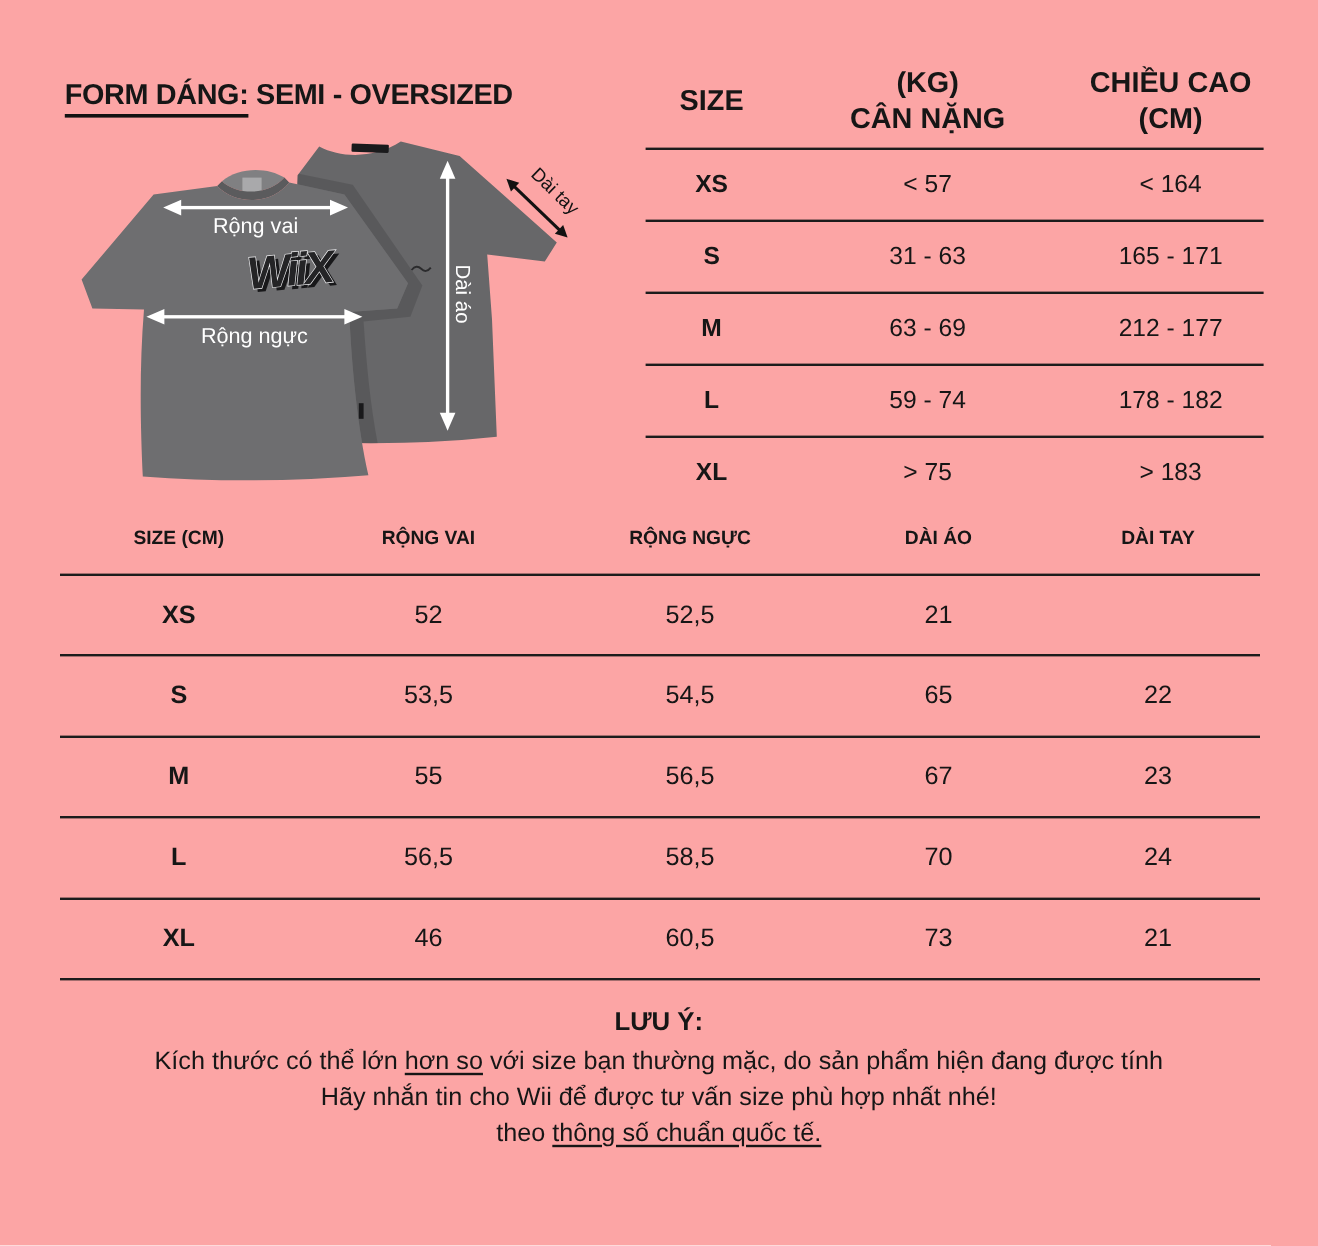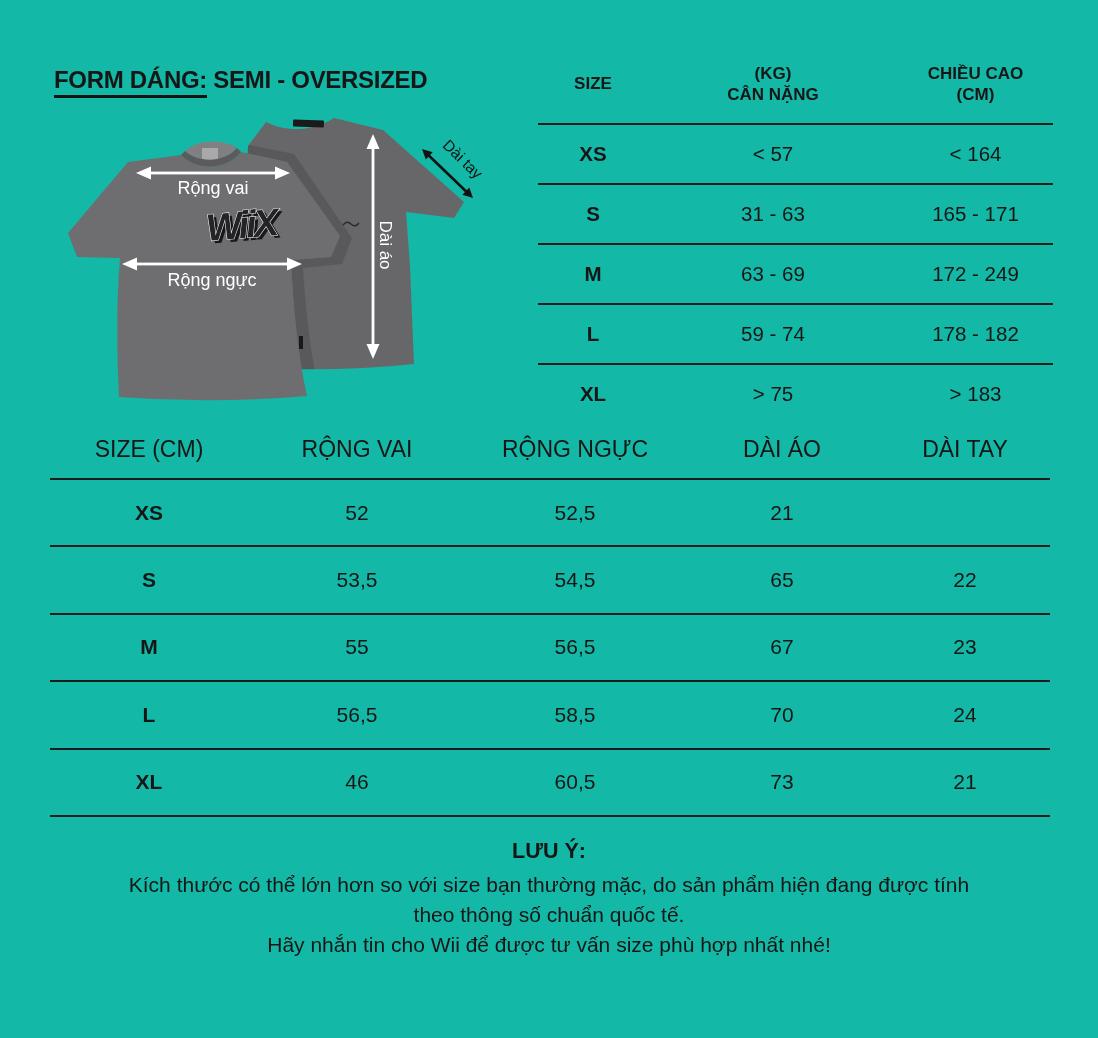--- a/index.html
+++ b/index.html
@@ -1,49 +1,49 @@
 <!DOCTYPE html>
 <html><head>
 <meta charset="utf-8">
 <style>
   html,body{margin:0;padding:0;background:#fff;}
-  .page{position:relative;width:1098px;height:1038px;background:#14b8a6;
+  .page{position:relative;width:1098px;height:1038px;background:#fca5a5;
         font-family:"Liberation Sans",sans-serif;color:#161616;overflow:hidden;}
 
   
   .title{position:absolute;left:54px;top:66px;font-size:24px;font-weight:800;
          letter-spacing:-0.3px;white-space:nowrap;}
   .title .u{border-bottom:3px solid #121212;padding-bottom:2px;}
 
   
   .shirt-area{position:absolute;left:40px;top:106px;width:480px;height:310px;}
 
   
   .bt{position:absolute;left:538px;top:46px;width:515px;}
   .bt-header,.bt-row{display:grid;grid-template-columns:110px 250px 155px;text-align:center;}
-  .bt-header{height:77px;align-items:center;font-weight:700;font-size:17px;line-height:1.22;
+  .bt-header{height:77px;align-items:center;font-weight:700;font-size:24px;line-height:1.22;
              border-bottom:2px solid #1c1c1c;}
   .bt-row{height:58px;align-items:center;font-size:20.5px;border-bottom:2px solid #1c1c1c;}
   .bt-row:last-child{border-bottom:none;}
   .bt-row .size{font-weight:700;}
 
   
   .mt{position:absolute;left:50px;top:420px;width:1000px;}
   .mt-header,.mt-row{display:grid;grid-template-columns:198px 218px 218px 196px 170px;text-align:center;}
-  .mt-header{height:58px;align-items:center;font-weight:400;font-size:23px;
+  .mt-header{height:58px;align-items:center;font-weight:700;font-size:16px;
              border-bottom:2.5px solid #1c1c1c;}
   .mt-row{height:65.4px;align-items:center;font-size:21px;border-bottom:2px solid #1c1c1c;}
   .mt-row:last-child{border-bottom:2.5px solid #1c1c1c;}
   .mt-row .size{font-weight:700;}
 
   
   .note{position:absolute;left:0;top:836px;width:1098px;text-align:center;
         font-size:21px;line-height:30px;}
   .note-title{font-weight:700;font-size:21.5px;margin-bottom:4px;}
-  .note .u{text-underline-offset:3px;text-decoration-thickness:1.5px;}
+  .note .u{text-decoration:underline;text-underline-offset:3px;text-decoration-thickness:1.5px;}
 </style>
 </head>
 <body>
 
 <div class="page">
 
   <div class="title"><span class="u">FORM DÁNG:</span> <span>SEMI - OVERSIZED</span></div>
 
   <div class="shirt-area">
     <svg width="480" height="310" viewBox="0 0 480 310">
@@ -124,21 +124,21 @@
       <div>&lt; 164</div>
     </div>
     <div class="bt-row">
       <div class="size">S</div>
       <div>31 - 63</div>
       <div>165 - 171</div>
     </div>
     <div class="bt-row">
       <div class="size">M</div>
       <div>63 - 69</div>
-      <div>172 - 249</div>
+      <div>212 - 177</div>
     </div>
     <div class="bt-row">
       <div class="size">L</div>
       <div>59 - 74</div>
       <div>178 - 182</div>
     </div>
     <div class="bt-row">
       <div class="size">XL</div>
       <div>&gt; 75</div>
       <div>&gt; 183</div>
@@ -185,17 +185,17 @@
       <div>46</div>
       <div>60,5</div>
       <div>73</div>
       <div>21</div>
     </div>
   </div>
 
   <div class="note">
     <div class="note-title">LƯU Ý:</div>
     <div><span>Kích thước có thể lớn </span><span class="u">hơn so</span><span> với size bạn thường mặc, do sản phẩm hiện đang được tính</span></div>
+    <div>Hãy nhắn tin cho Wii để được tư vấn size phù hợp nhất nhé!</div>
     <div><span>theo </span><span class="u">thông số chuẩn quốc tế.</span></div>
-    <div>Hãy nhắn tin cho Wii để được tư vấn size phù hợp nhất nhé!</div>
   </div>
 
 </div>
 
 </body></html>

